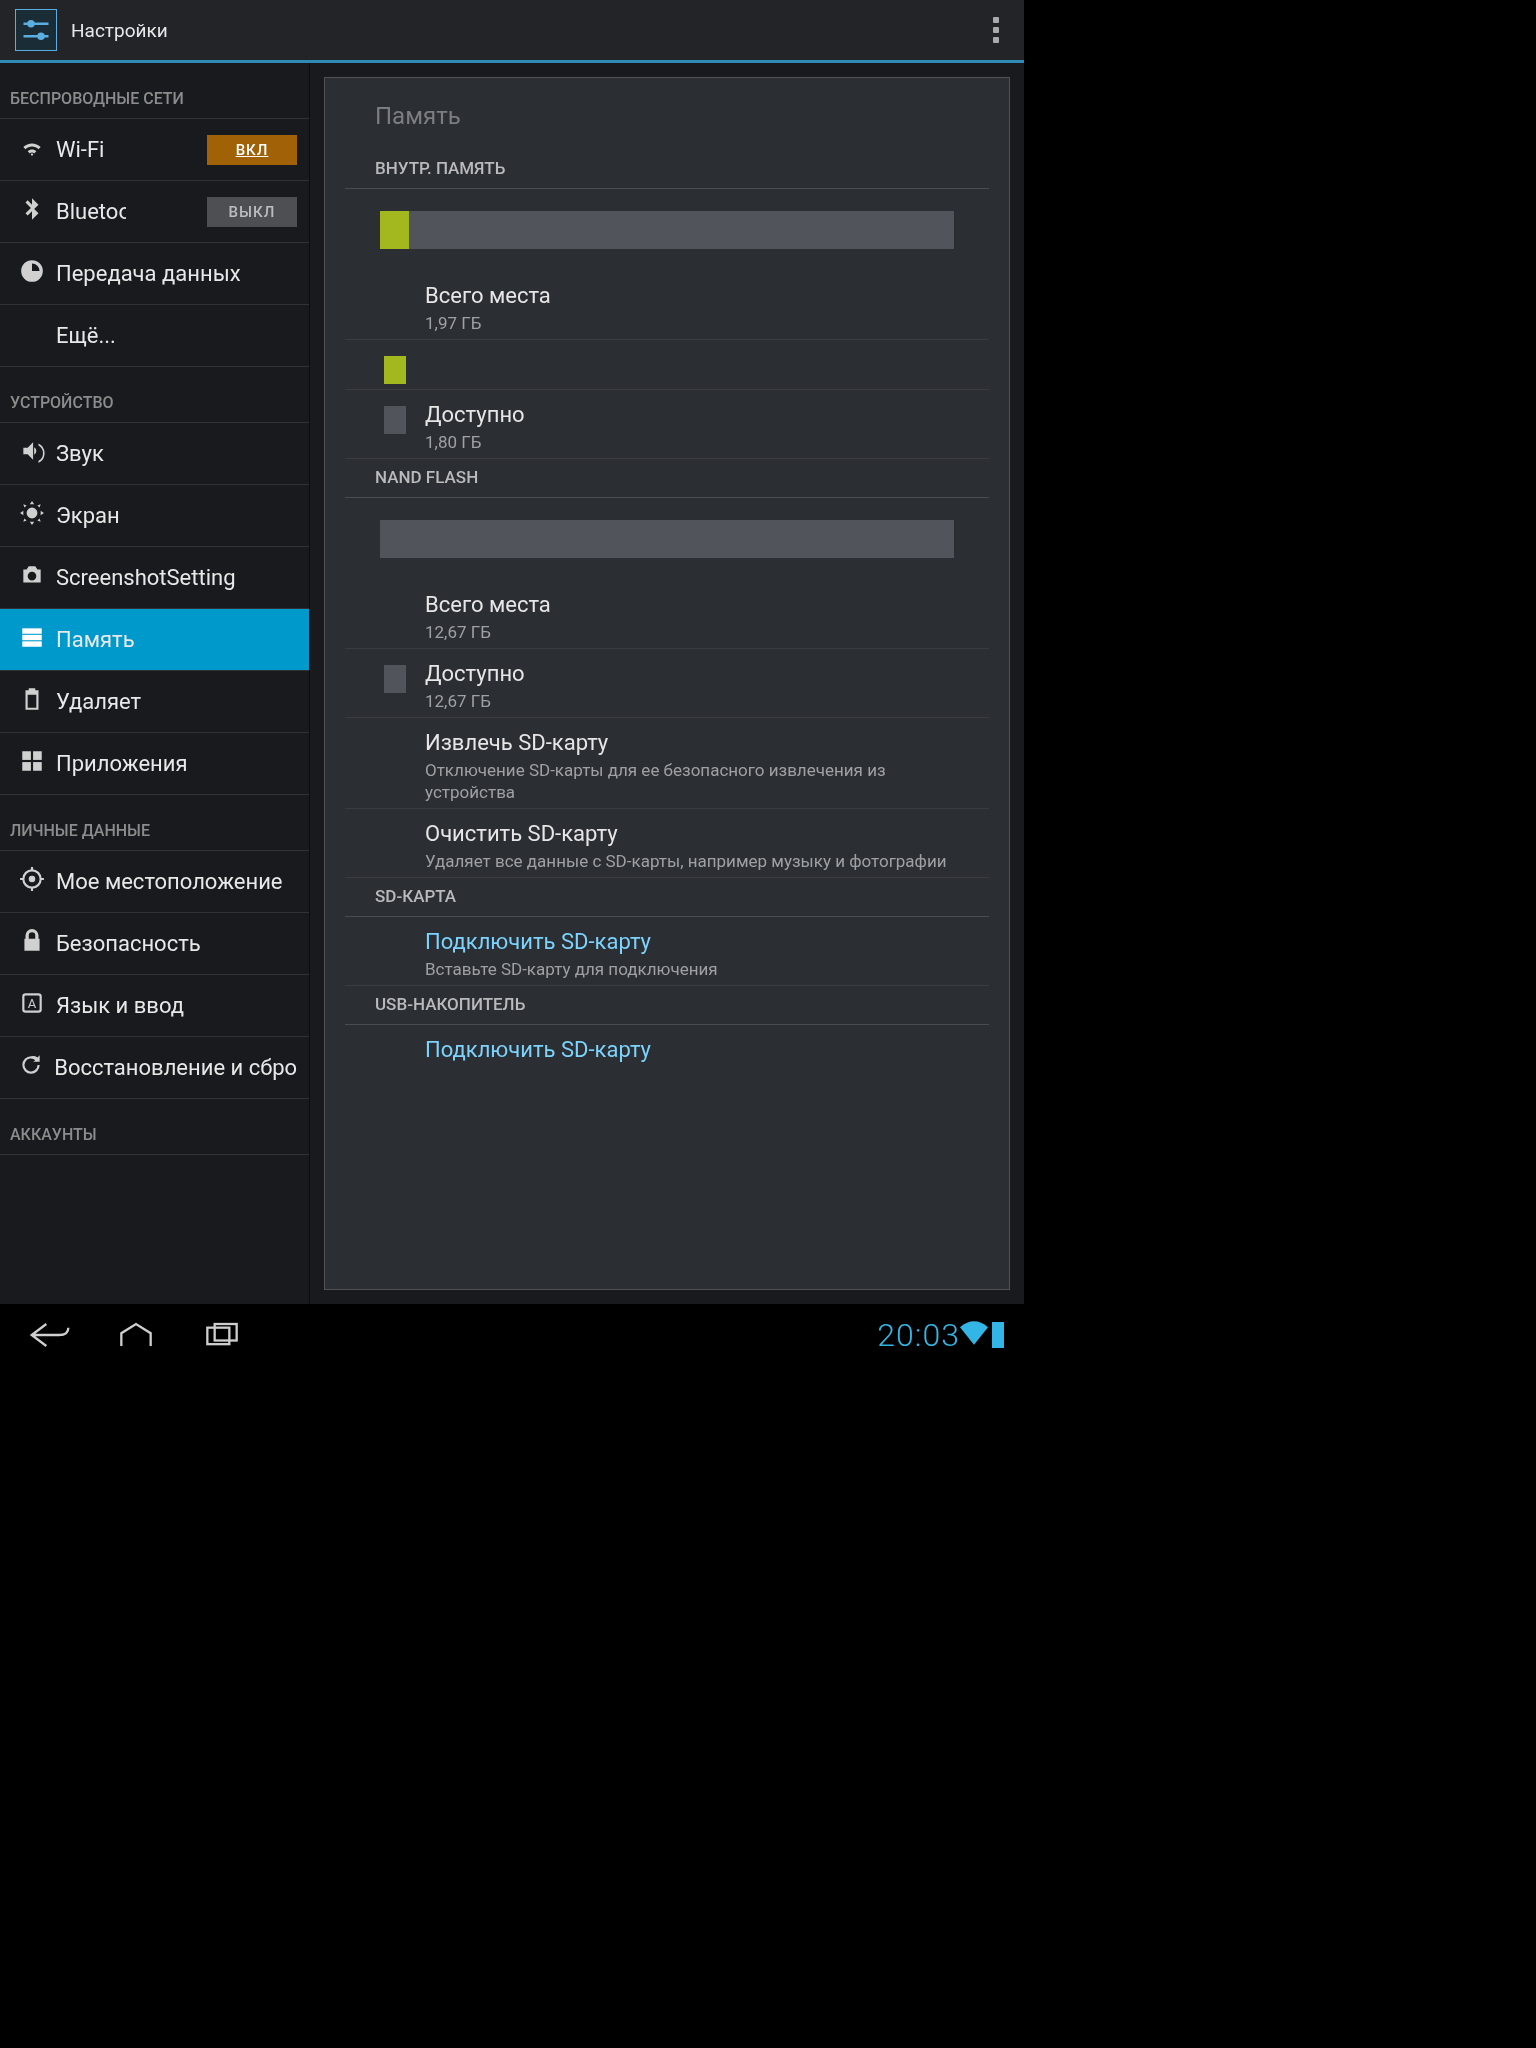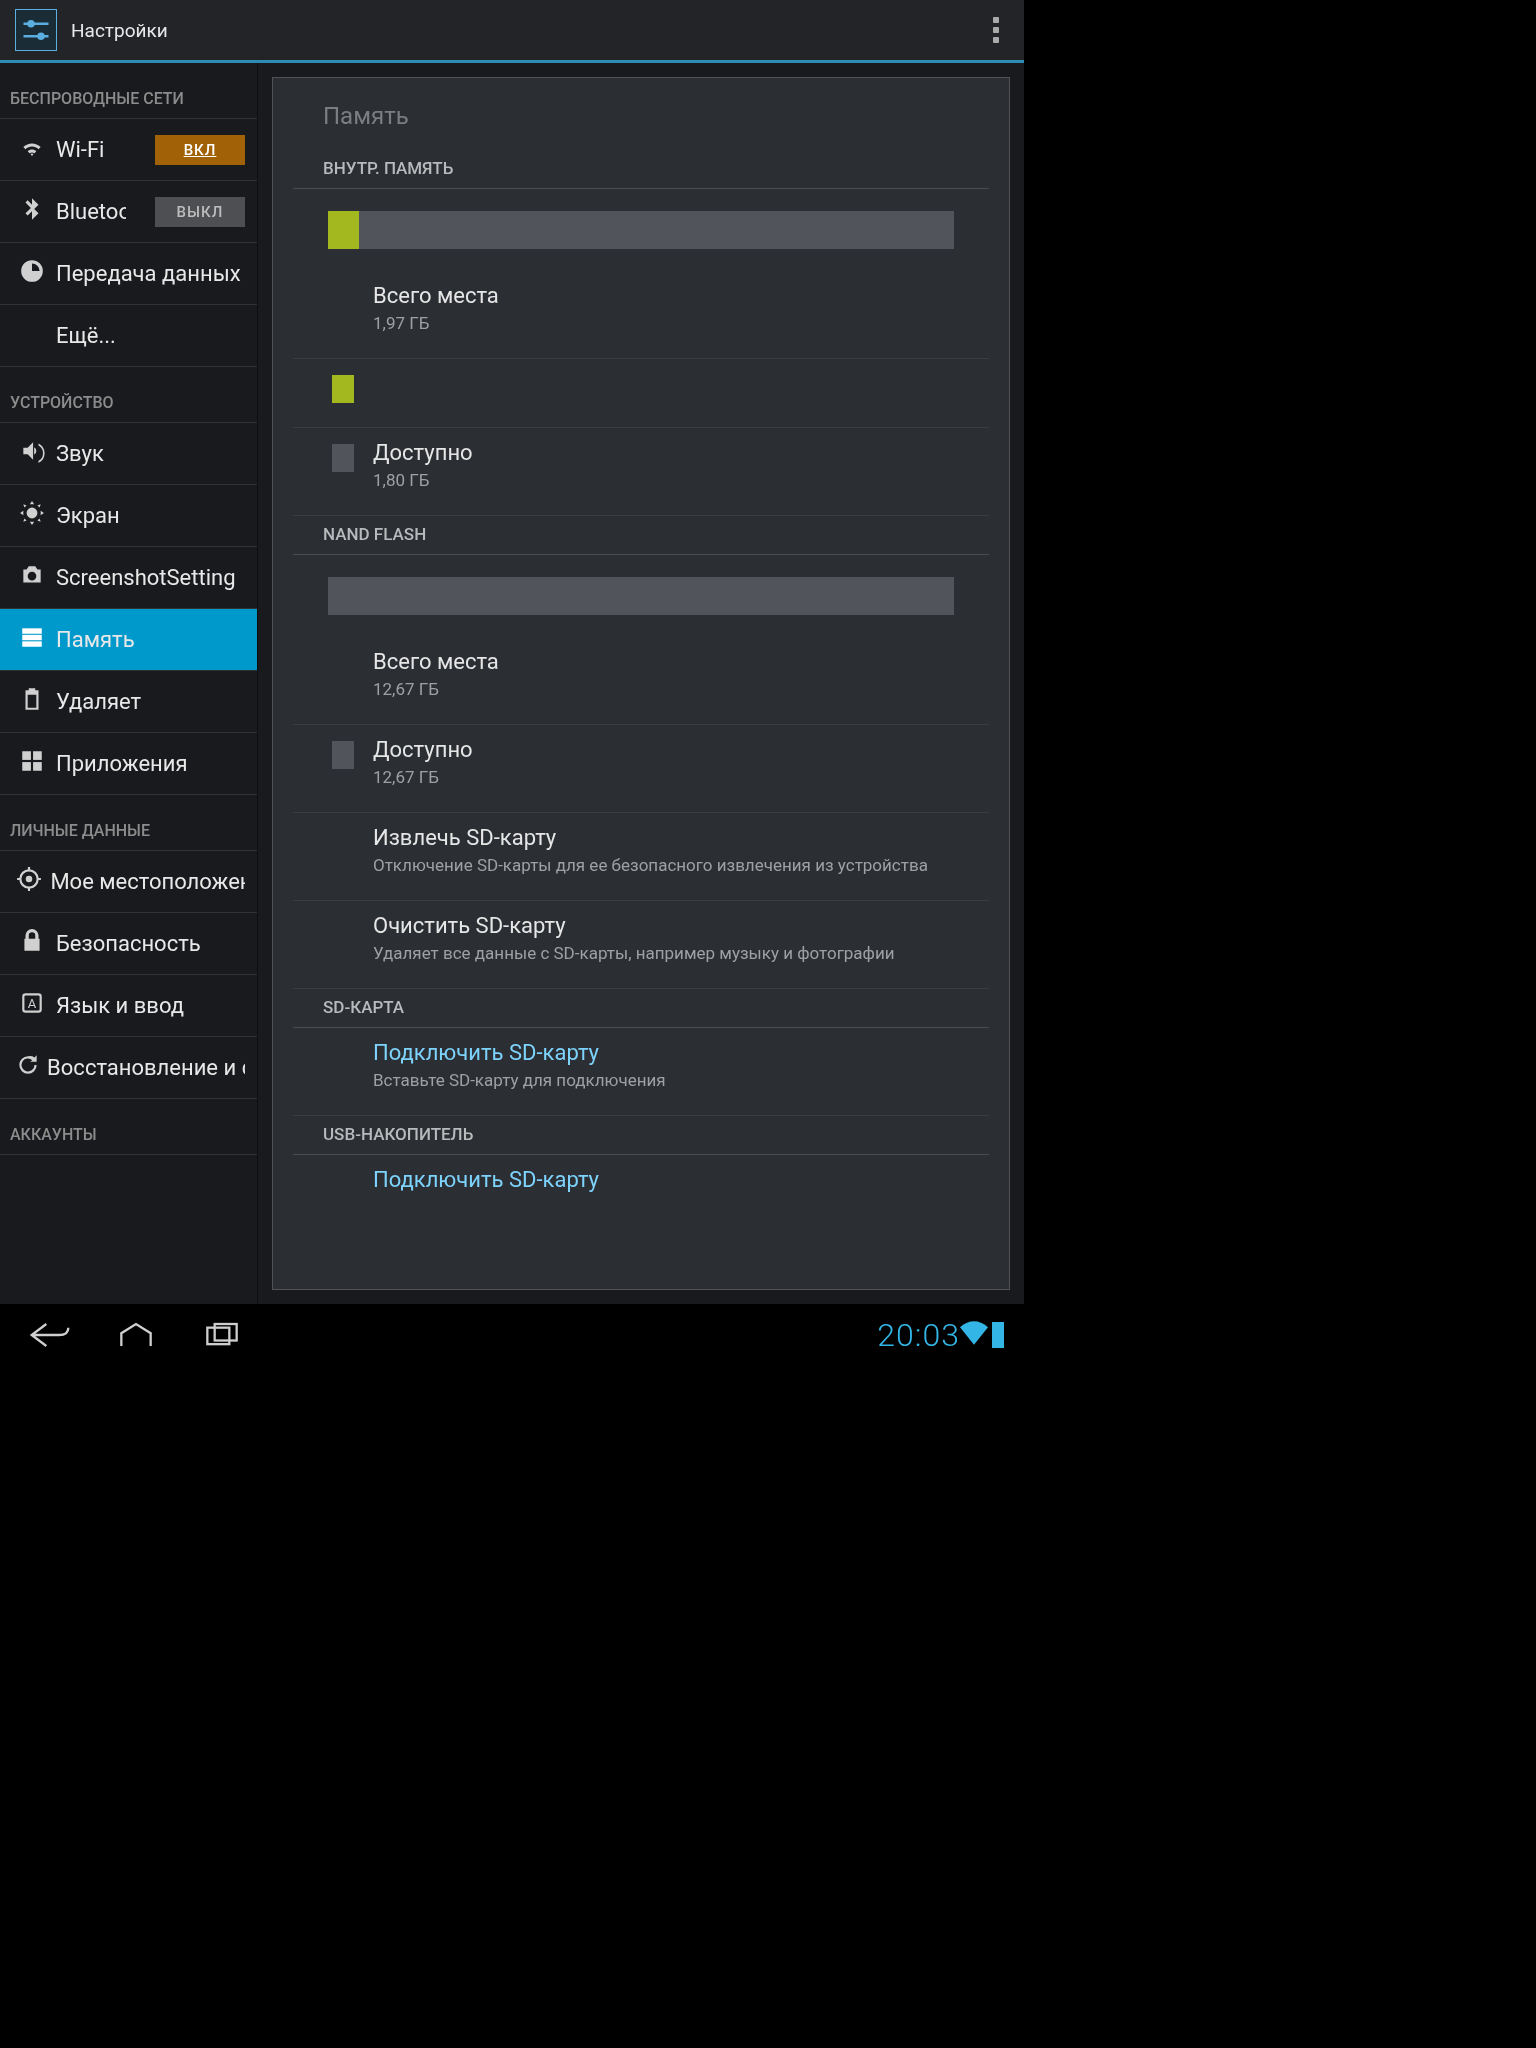--- a/index.html
+++ b/index.html
@@ -8,38 +8,38 @@
 .topbar { height: 60px; background: #222428; display: flex; align-items: center; padding: 0 15px; }
 .appicon { width: 42px; height: 42px; border: 1px solid #5aaee0; display: flex; align-items: center; justify-content: center; background: #1a2c36; }
 .apptitle { color: #e8e8e8; font-size: 19px; margin-left: 14px; font-weight: 400; }
 .topbar-right { margin-left: auto; padding: 10px; }
 .overflow-dots { width: 6px; height: 6px; background: #aaa; border-radius: 1px; margin: 4px 0; }
 
 .blueline { height: 3px; background: #2e8bb6; }
 
 .body { display: flex; height: 1241px; background: #181a1d; }
 
-.sidebar { width: 258px; background: #181a1d; overflow: hidden; border-right: 1px solid #0d0d0d; }
+.sidebar { width: 310px; background: #181a1d; overflow: hidden; border-right: 1px solid #0d0d0d; }
 .cat { color: #8c8c8c; font-size: 16px; font-weight: 500; padding: 26px 10px 10px 10px; border-bottom: 1px solid #303234; }
 .item { display: flex; align-items: center; height: 62px; padding: 0 12px; border-bottom: 1px solid #303234; color: #e8e8e8; font-size: 22px; position: relative; }
 .item.selected { background: #0099cc; }
 .iconcell { width: 40px; display: flex; align-items: center; justify-content: center; }
 .iconcell svg { width: 26px; height: 26px; fill: #d0d0d0; }
 .item.selected .iconcell svg { fill: #fff; }
 .itemlabel { margin-left: 4px; white-space: nowrap; overflow: hidden; }
 .toggle { margin-left: auto; width: 90px; height: 30px; display: flex; align-items: center; justify-content: center; font-size: 15px; font-weight: 500; letter-spacing: 1px; }
 .toggle.on  { background: #a16207; color: #fff; text-decoration: underline; }
 .toggle.off { background: #4d4f52; color: #bdbdbd; }
 
 .main { flex: 1; background: #2b2e33; margin: 14px; border: 1px solid #505256; overflow: hidden; }
 .main-title { color: #7b7d80; font-size: 24px; padding: 24px 30px 20px 50px; }
 .section-header { color: #b9babc; font-size: 17px; font-weight: 500; padding: 8px 0 10px 30px; border-bottom: 1px solid #4a4c50; margin: 0 20px; }
 .bar-wrap { margin: 22px 55px 22px 55px; height: 38px; background: #51545a; position: relative; }
 .bar-fill { position: absolute; left: 0; top: 0; bottom: 0; background: #a3b81f; }
-.row { display: flex; padding: 12px 30px 24px 30px; border-bottom: 1px solid #3a3c40; margin: 0 20px; }
+.row { display: flex; padding: 12px 30px 5px 30px; border-bottom: 1px solid #3a3c40; margin: 0 20px; }
 .swcell { width: 40px; display: flex; align-items: flex-start; justify-content: center; padding-top: 4px; }
 .swatch { width: 22px; height: 28px; }
 .rowtext { flex: 1; padding-left: 10px; }
 .row-title { color: #e6e6e6; font-size: 22px; white-space: nowrap; overflow: hidden; }
 .row-title.disabled { color: #7dd3fc; }
 .row-sub { color: #9fa0a3; font-size: 17px; margin-top: 4px; line-height: 22px; }
 
 .navbar { height: 61px; background: #000; display: flex; align-items: center; padding: 0 20px; }
 .navbtn { width: 60px; height: 40px; margin-right: 26px; display: flex; align-items: center; justify-content: center; }
 .navbtn svg { width: 44px; height: 32px; fill: none; stroke: #cfcfcf; stroke-width: 2.5; }

